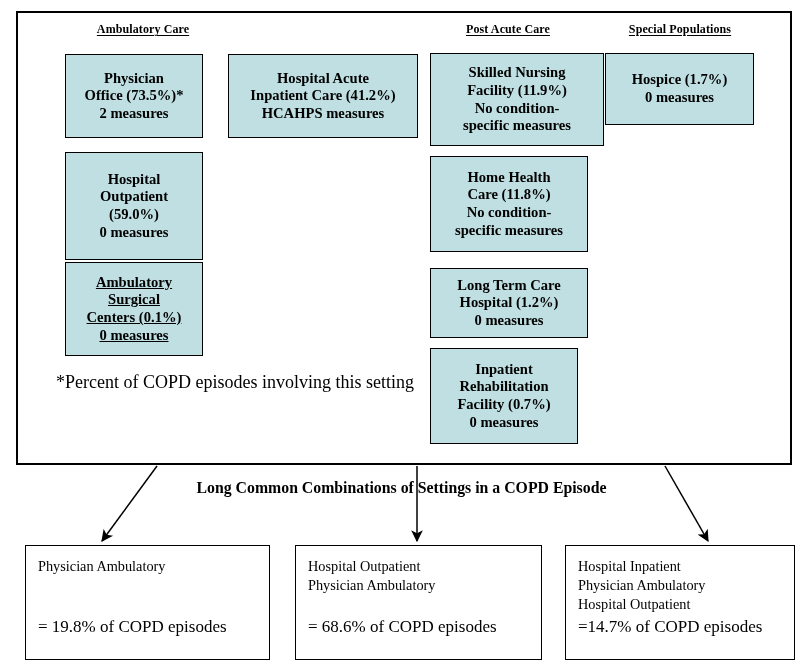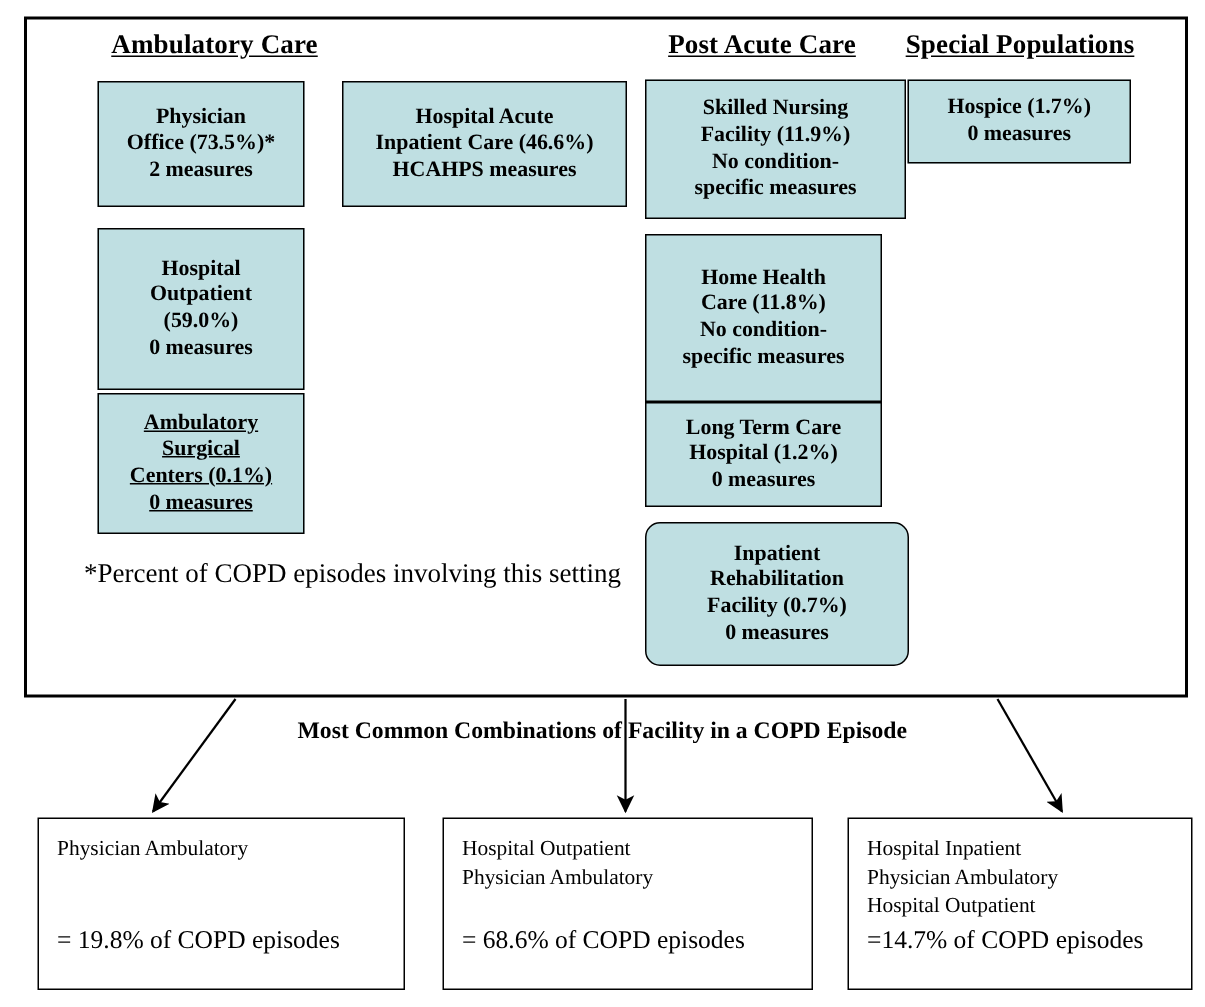--- a/index.html
+++ b/index.html
@@ -26,21 +26,21 @@
     width: 776px;
     height: 454px;
     border: 2px solid #000000;
     box-sizing: border-box;
     background: #ffffff;
   }
   
   .col-header {
     position: absolute;
     font-weight: bold;
-    font-size: 18px;
+    font-size: 12px;
     line-height: 18px;
     text-align: center;
     text-decoration: underline;
     text-underline-offset: 2px;
     white-space: nowrap;
     letter-spacing: .1px;
   }
   
   .setting-box {
     position: absolute;
@@ -137,56 +137,56 @@
   </div>
   <div class="setting-box" style="left:65px; top:262px; width:138px; height:94px;text-decoration:underline;">
     <span class="box-text">Ambulatory
 Surgical
 Centers (0.1%)
 0 measures</span>
   </div>
 
   <div class="setting-box" style="left:228px; top:54px; width:190px; height:84px;">
     <span class="box-text">Hospital Acute
-Inpatient Care (46.6%)
+Inpatient Care (41.2%)
 HCAHPS measures</span>
   </div>
 
   <div class="setting-box" style="left:430px; top:53px; width:174px; height:93px;">
     <span class="box-text">Skilled Nursing
 Facility (11.9%)
 No condition-
 specific measures</span>
   </div>
-  <div class="setting-box" style="left:430px; top:156px; width:158px; height:112px;">
+  <div class="setting-box" style="left:430px; top:156px; width:158px; height:96px;">
     <span class="box-text">Home Health
 Care (11.8%)
 No condition-
 specific measures</span>
   </div>
   <div class="setting-box" style="left:430px; top:268px; width:158px; height:70px;">
     <span class="box-text">Long Term Care
 Hospital (1.2%)
 0 measures</span>
   </div>
-  <div class="setting-box" style="left:430px; top:348px; width:176px; height:96px;border-radius:10px;">
+  <div class="setting-box" style="left:430px; top:348px; width:148px; height:96px;">
     <span class="box-text">Inpatient
 Rehabilitation
 Facility (0.7%)
 0 measures</span>
   </div>
 
-  <div class="setting-box" style="left:605px; top:53px; width:149px; height:56px;">
+  <div class="setting-box" style="left:605px; top:53px; width:149px; height:72px;">
     <span class="box-text">Hospice (1.7%)
 0 measures</span>
   </div>
 
   <div id="footnote">*Percent of COPD episodes involving this setting</div>
 
-  <div id="banner-title">Most Common Combinations of Facility in a COPD Episode</div>
+  <div id="banner-title">Long Common Combinations of Settings in a COPD Episode</div>
 
   <svg id="arrows" viewBox="0 0 803 671">
     <defs>
       <marker id="ah" markerWidth="9" markerHeight="9" refX="7.2" refY="4.5" orient="auto" markerUnits="strokeWidth">
         <path d="M0,0.6 L8,4.5 L0,8.4 L2,4.5 Z" fill="#000000"></path>
       </marker>
     </defs>
     <line x1="157" y1="466" x2="102" y2="541" stroke="#000000" stroke-width="1.5" marker-end="url(#ah)"></line>
     <line x1="417" y1="466" x2="417" y2="541" stroke="#000000" stroke-width="1.5" marker-end="url(#ah)"></line>
     <line x1="665" y1="466" x2="708" y2="541" stroke="#000000" stroke-width="1.5" marker-end="url(#ah)"></line>

